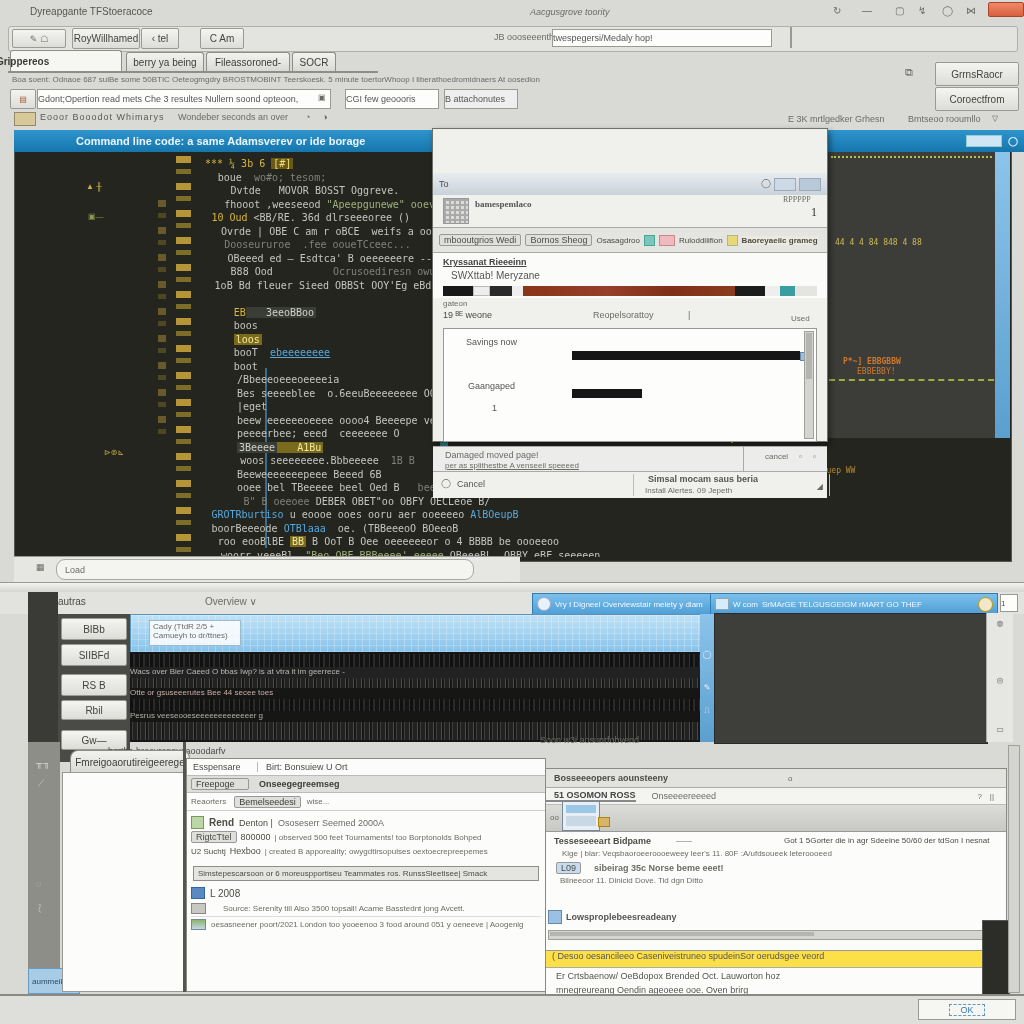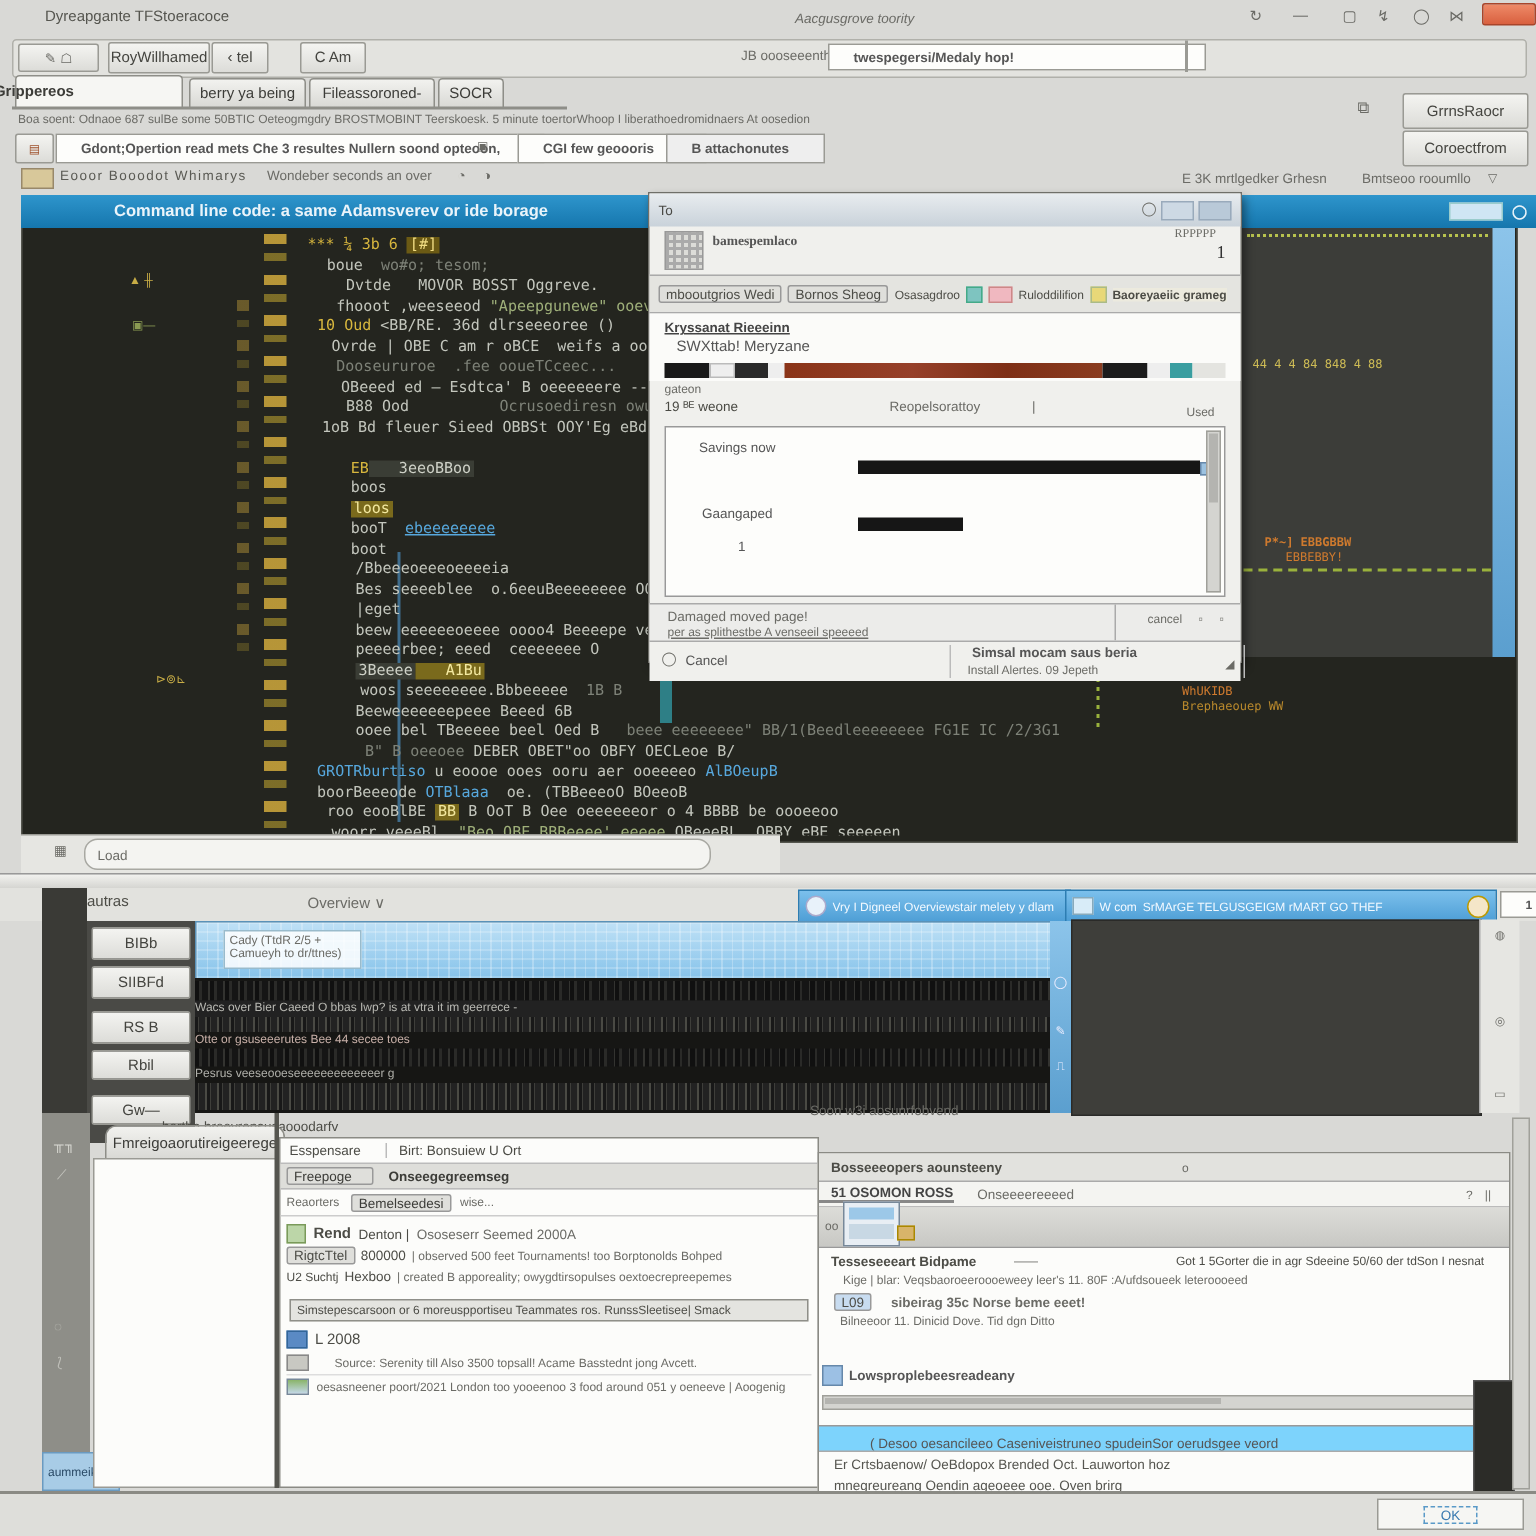--- a/index.html
+++ b/index.html
@@ -4,21 +4,21 @@
 <style>
   html,body{margin:0;padding:0;background:#b9b9b6;}
   #root{position:relative;width:1024px;height:1024px;background:#d9d9d6;
         font-family:"Liberation Sans",sans-serif;color:#3c3c38;overflow:hidden;}
   .a{position:absolute;}
   .t8{font-size:8px;} .t9{font-size:9px;} .t10{font-size:10px;} .t11{font-size:11px;} .t12{font-size:12px;}
   .dim{color:#6b6b66;} .bold{font-weight:bold;}
   .btn{background:linear-gradient(#f4f4f1,#dcdcd8);border:1px solid #9a9a94;border-radius:2px;
        display:flex;align-items:center;justify-content:center;font-size:10px;color:#44443f;}
   .chip{background:#dfdfdb;border:1px solid #999;border-radius:2px;font-size:9px;padding:0 4px;}
-  .field{background:#fdfdfb;border:1px solid #9a9a94;font-size:9px;color:#555;display:flex;align-items:center;padding:0 16px;font-weight:bold;}
+  .field{background:#fdfdfb;border:1px solid #9a9a94;font-size:9px;color:#555;display:flex;align-items:center;padding:0 0;}
   .tab{background:linear-gradient(#f2f2ef,#d8d8d4);border:1px solid #8e8e88;border-bottom:none;
        border-radius:3px 3px 0 0;display:flex;align-items:center;justify-content:center;font-size:10px;}
   .tab.active{background:#f6f6f3;font-weight:bold;}
   
   .editor{background:#24251f;}
   .ebar{background:linear-gradient(#2e95cc,#1576ad);color:#eaf4fa;font-size:11px;font-weight:bold;
         display:flex;align-items:center;padding:0 8px;}
   .code{font-family:"DejaVu Sans Mono",monospace;font-size:10px;line-height:13.5px;white-space:pre;color:#c3c6bd;}
   .cl{height:13.5px;overflow:hidden;}
   .code .y{color:#d8b73e;} .code .yb{background:#6b5a14;color:#f0dc82;padding:0 2px;}
@@ -31,21 +31,21 @@
   .noise{background:repeating-linear-gradient(90deg,#101010 0 3px,#2a2a28 3px 5px,#151515 5px 9px,#333330 9px 10px);}
   .noise2{background:repeating-linear-gradient(90deg,#181818 0 2px,#3e3e3a 2px 3px,#222 3px 7px,#4a4a44 7px 8px);}
   .banner{background:linear-gradient(#bfe1f6,#85c2ea);
           background-image:repeating-linear-gradient(90deg,rgba(255,255,255,.25) 0 1px,transparent 1px 7px),
                            repeating-linear-gradient(rgba(255,255,255,.2) 0 1px,transparent 1px 6px),
                            linear-gradient(#bfe1f6,#85c2ea);}
   .bluebar{background:linear-gradient(#7cc0ec,#4f9fd6);color:#f2f9ff;font-size:8px;display:flex;align-items:center;gap:4px;padding:0 4px;}
   .white{background:#fcfcfa;border:1px solid #9a9a94;}
   .hlrow{background:#e4e4e0;border:1px solid #8f8f89;}
   .dlg{background:#f0f0ed;border:1px solid #6f6f69;box-shadow:2px 3px 6px rgba(0,0,0,.45);}
-  .dlgbar{background:linear-gradient(#e8ecef,#c9d2da);display:flex;align-items:center;padding:0 6px;font-size:9px;color:#4a4a46;}
+  .dlgbar{background:linear-gradient(#e8ecef,#c9d2da);display:flex;align-items:center;padding:0 6px;font-size:9px;color:#4a4a46;margin-top:44px;}
   .pbar{height:10px;display:flex;}
   .greenline{border-top:2px dashed #9ab23c;}
   .orange{color:#cf7a2e;font-family:"DejaVu Sans Mono",monospace;font-size:8px;line-height:10px;}
   .scroll{background:#d4d4d0;border:1px solid #a0a09a;}
 </style>
 </head>
 <body>
 
 <div id="root">
 
@@ -370,21 +370,21 @@
       <span class="a t8 dim" style="left:16px;top:17px;width:430px;white-space:nowrap;overflow:hidden;">Kige | blar: Veqsbaoroeeroooeweey leer's 11. 80F :A/ufdsoueek leteroooeed</span>
       <span class="a chip t8" style="left:10px;top:30px;background:#c8dcf0;">L09</span>
       <span class="a t9 bold dim" style="left:48px;top:31px;">sibeirag 35c  Norse beme eeet!</span>
       <span class="a t8 dim" style="left:14px;top:44px;">Bilneeoor 11. Dinicid Dove. Tid dgn Ditto</span>
       <span class="a" style="left:2px;top:78px;width:12px;height:12px;background:#9cc0e4;border:1px solid #68a;"></span>
       <span class="a t9 bold" style="left:20px;top:80px;color:#555;">Lowsproplebeesreadeany</span>
       <div class="a scroll" style="left:2px;top:98px;width:440px;height:8px;">
           <span style="display:block;margin:1px;width:60%;height:4px;background:#b4b4b0;"></span>
         </div>
     </div>
-    <div style="display:flex;align-items:flex-end;height:16px;border-top:1px solid #999;border-bottom:1px solid #aaa;background:#7dd3fc;padding-left:28px;">
+    <div style="display:flex;align-items:flex-start;height:16px;border-top:1px solid #999;border-bottom:1px solid #aaa;background:#fde047;">
       <span class="t9" style="padding-left:6px;color:#555;white-space:nowrap;overflow:hidden;">( Desoo oesancileeo Caseniveistruneo spudeinSor oerudsgee veord</span>
       <span class="t8 dim" style="margin-left:auto;padding-right:8px;">.</span>
     </div>
     <div style="position:relative;background:#fcfcfa;height:46px;font-size:9px;color:#55554f;">
       <span class="a" style="left:10px;top:3px;">Er Crtsbaenow/ OeBdopox Brended Oct. Lauworton hoz</span>
       <span class="a" style="left:10px;top:17px;">mnegreureang Oendin ageoeee ooe. Oven brirg</span>
       <span class="a" style="left:10px;top:31px;">The rynaeoo rastrib poseeee m Omrend rew. Bmo neelerlink</span>
       <span class="a scroll" style="right:2px;top:2px;width:8px;height:40px;"></span>
     </div>
   </div>

